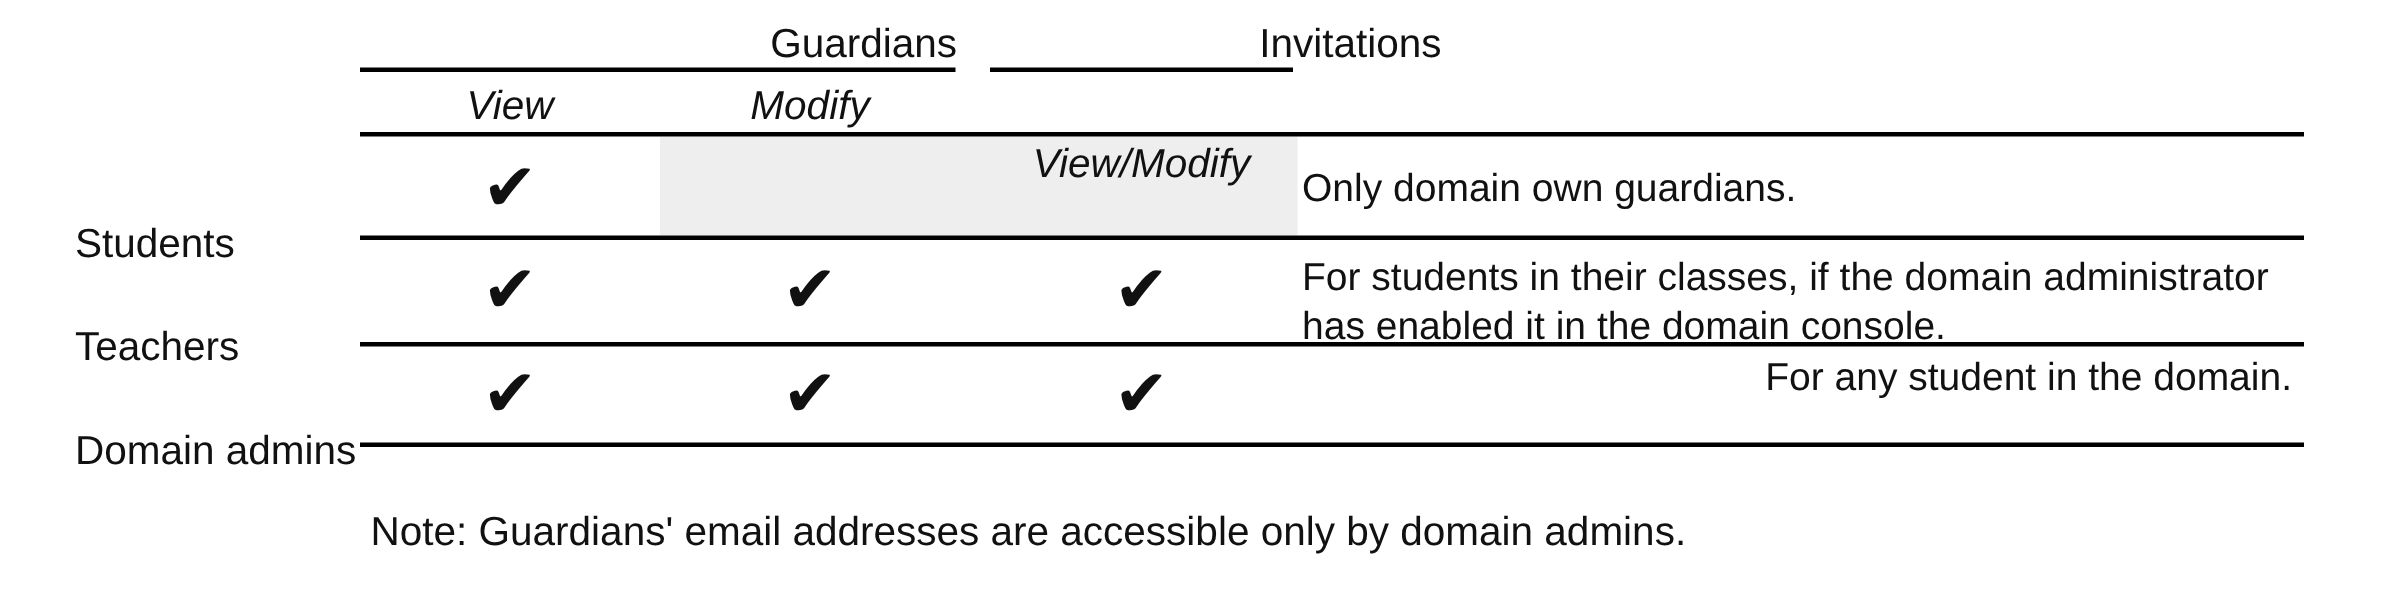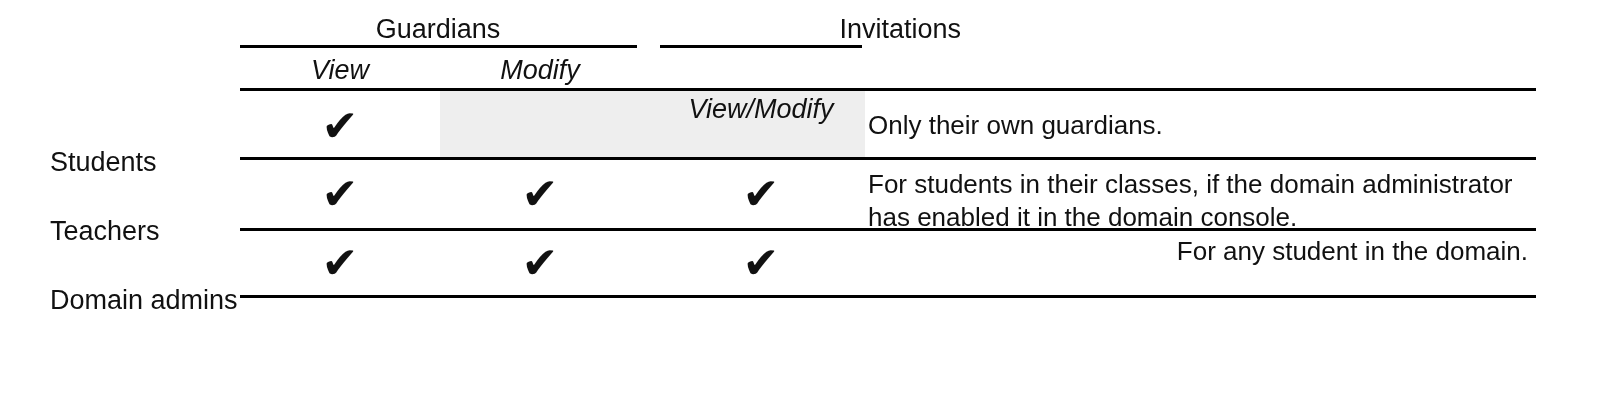--- a/index.html
+++ b/index.html
@@ -107,21 +107,21 @@
   }
 </style>
 </head>
 <body>
 
 <div id="page">
 
   <div class="shade" id="shade-region" style="left: 440px; top: 91px; width: 425px; height: 66px; background: rgb(238, 238, 238);"></div>
 
   <div id="spanners">
-      <div class="spanner-label" style="left: 238px; width: 400px; top: 14px;">Guardians</div>
+      <div class="spanner-label" style="left: 238px; width: 400px; top: 14px; text-align: right;">Guardians</div>
       <div class="rule rule-span" style="left: 240px; width: 397px; top: 45px;"></div>
       <div class="spanner-label" style="left: 561px; width: 400px; top: 14px; text-align: right;">Invitations</div>
       <div class="rule rule-span" style="left: 660px; width: 202px; top: 45px;"></div>
     </div>
 
   <div id="col-headers">
       <div class="col-label" style="left: 180px; width: 320px; top: 55px;">View</div>
       <div class="col-label" style="left: 380px; width: 320px; top: 55px;">Modify</div>
       <div class="col-label" style="left: 601px; width: 320px; top: 55px; margin-top: 39px;">View/Modify</div>
     </div>
@@ -129,27 +129,28 @@
   <div id="rules">
       <div class="rule rule-full" style="top: 88px;"></div>
       <div class="rule rule-full" style="top: 157px;"></div>
       <div class="rule rule-full" style="top: 228px;"></div>
       <div class="rule rule-full" style="top: 295px;"></div>
     </div>
 
   <div id="rows">
       <div class="row-label" style="top: 110px;">Students</div>
       <div class="check" style="left: 310px; top: 104px;">✔</div>
-      <div class="cell-note" style="top: 109px;">Only their own guardians.</div>
+      <div class="cell-note" style="top: 109px;">Only domain own guardians.</div>
       <div class="row-label" style="top: 179px;">Teachers</div>
       <div class="check" style="left: 310px; top: 172px;">✔</div>
       <div class="check" style="left: 510px; top: 172px;">✔</div>
       <div class="check" style="left: 731px; top: 172px;">✔</div>
       <div class="cell-note" style="top: 168px;">For students in their classes, if the domain administrator has enabled it in the domain console.</div>
       <div class="row-label" style="top: 248px;">Domain admins</div>
       <div class="check" style="left: 310px; top: 241px;">✔</div>
       <div class="check" style="left: 510px; top: 241px;">✔</div>
       <div class="check" style="left: 731px; top: 241px;">✔</div>
       <div class="cell-note" style="top: 235px; text-align: right;">For any student in the domain.</div>
     </div>
 
+  <div class="foot-note">Note: Guardians' email addresses are accessible only by domain admins.</div>
 
 </div>
 
 </body></html>

